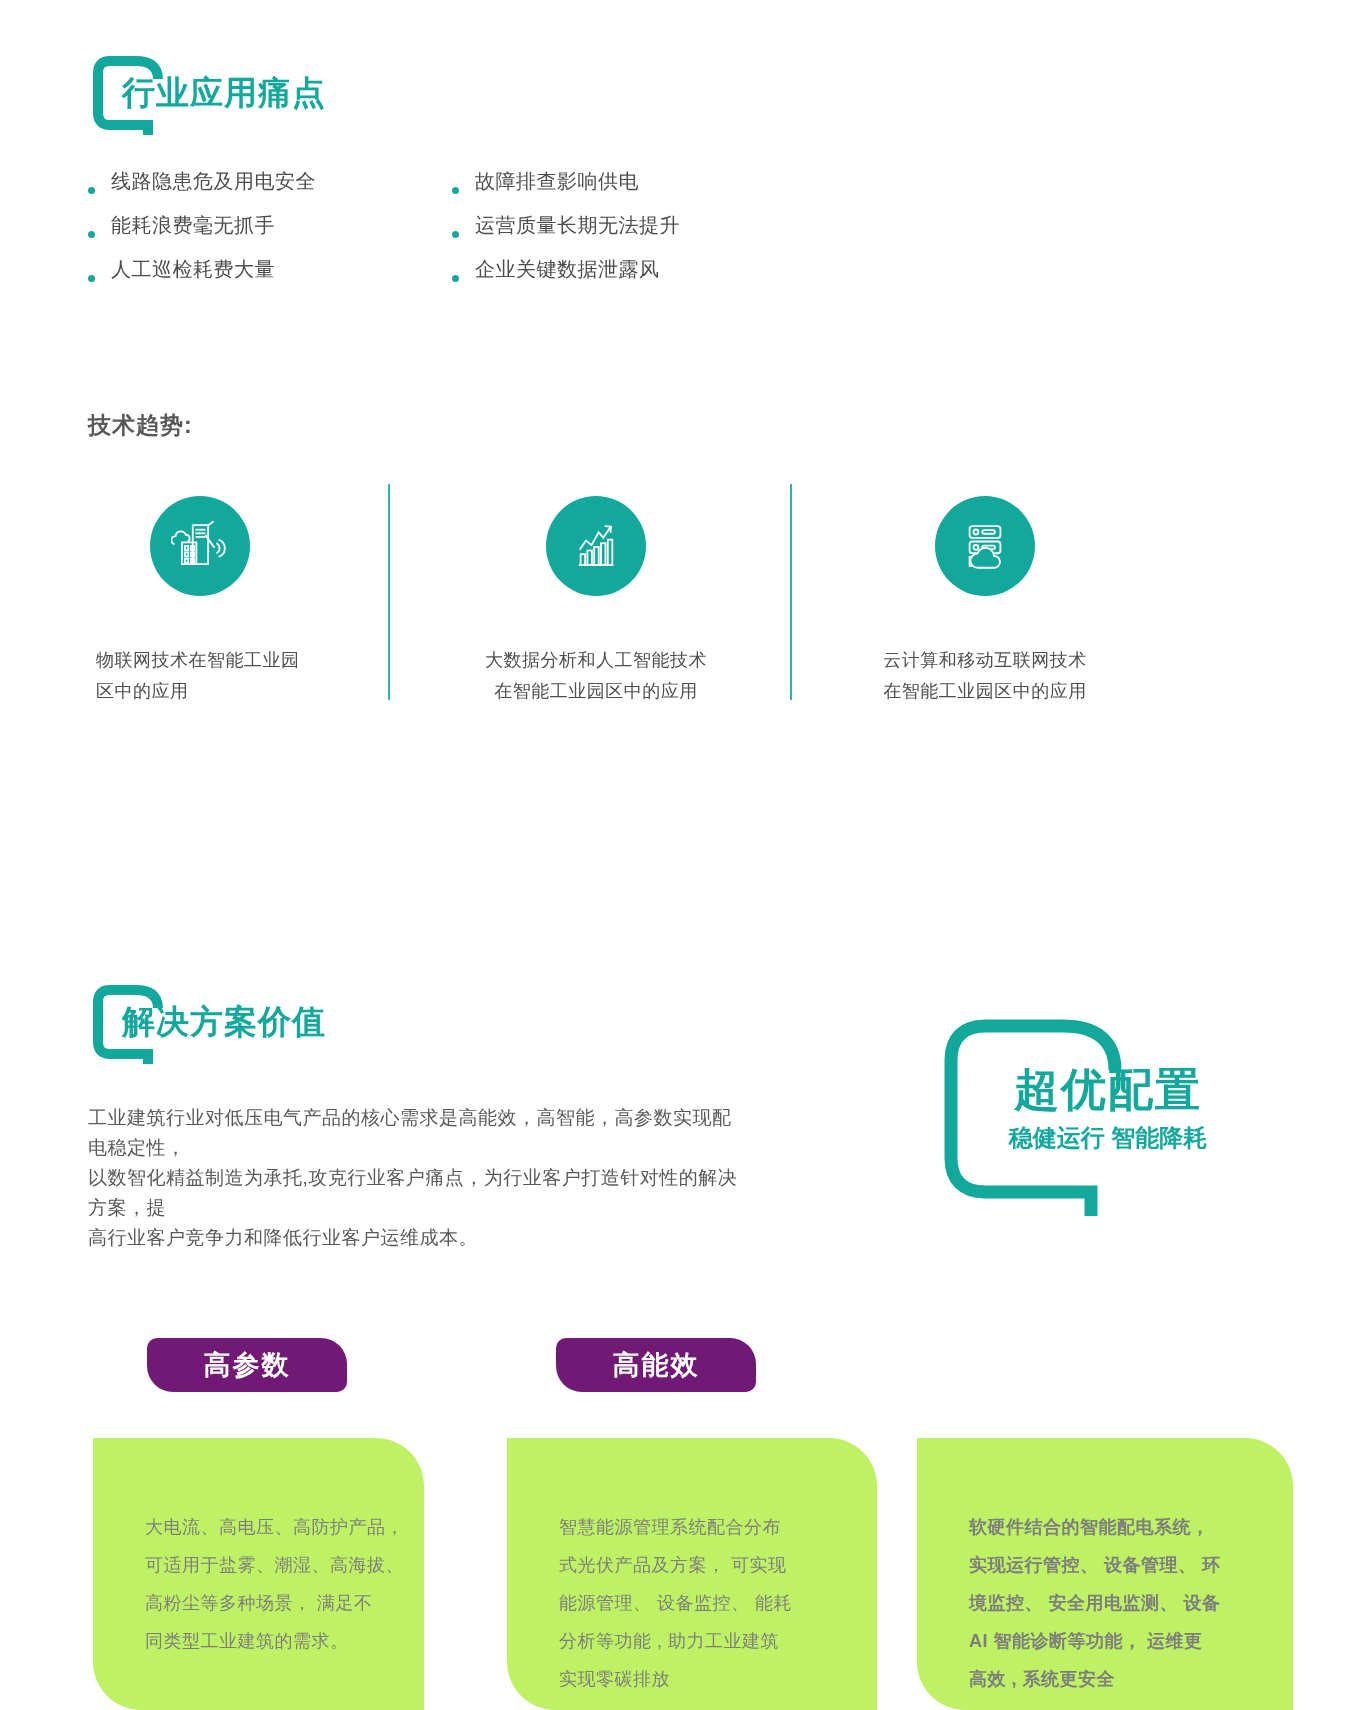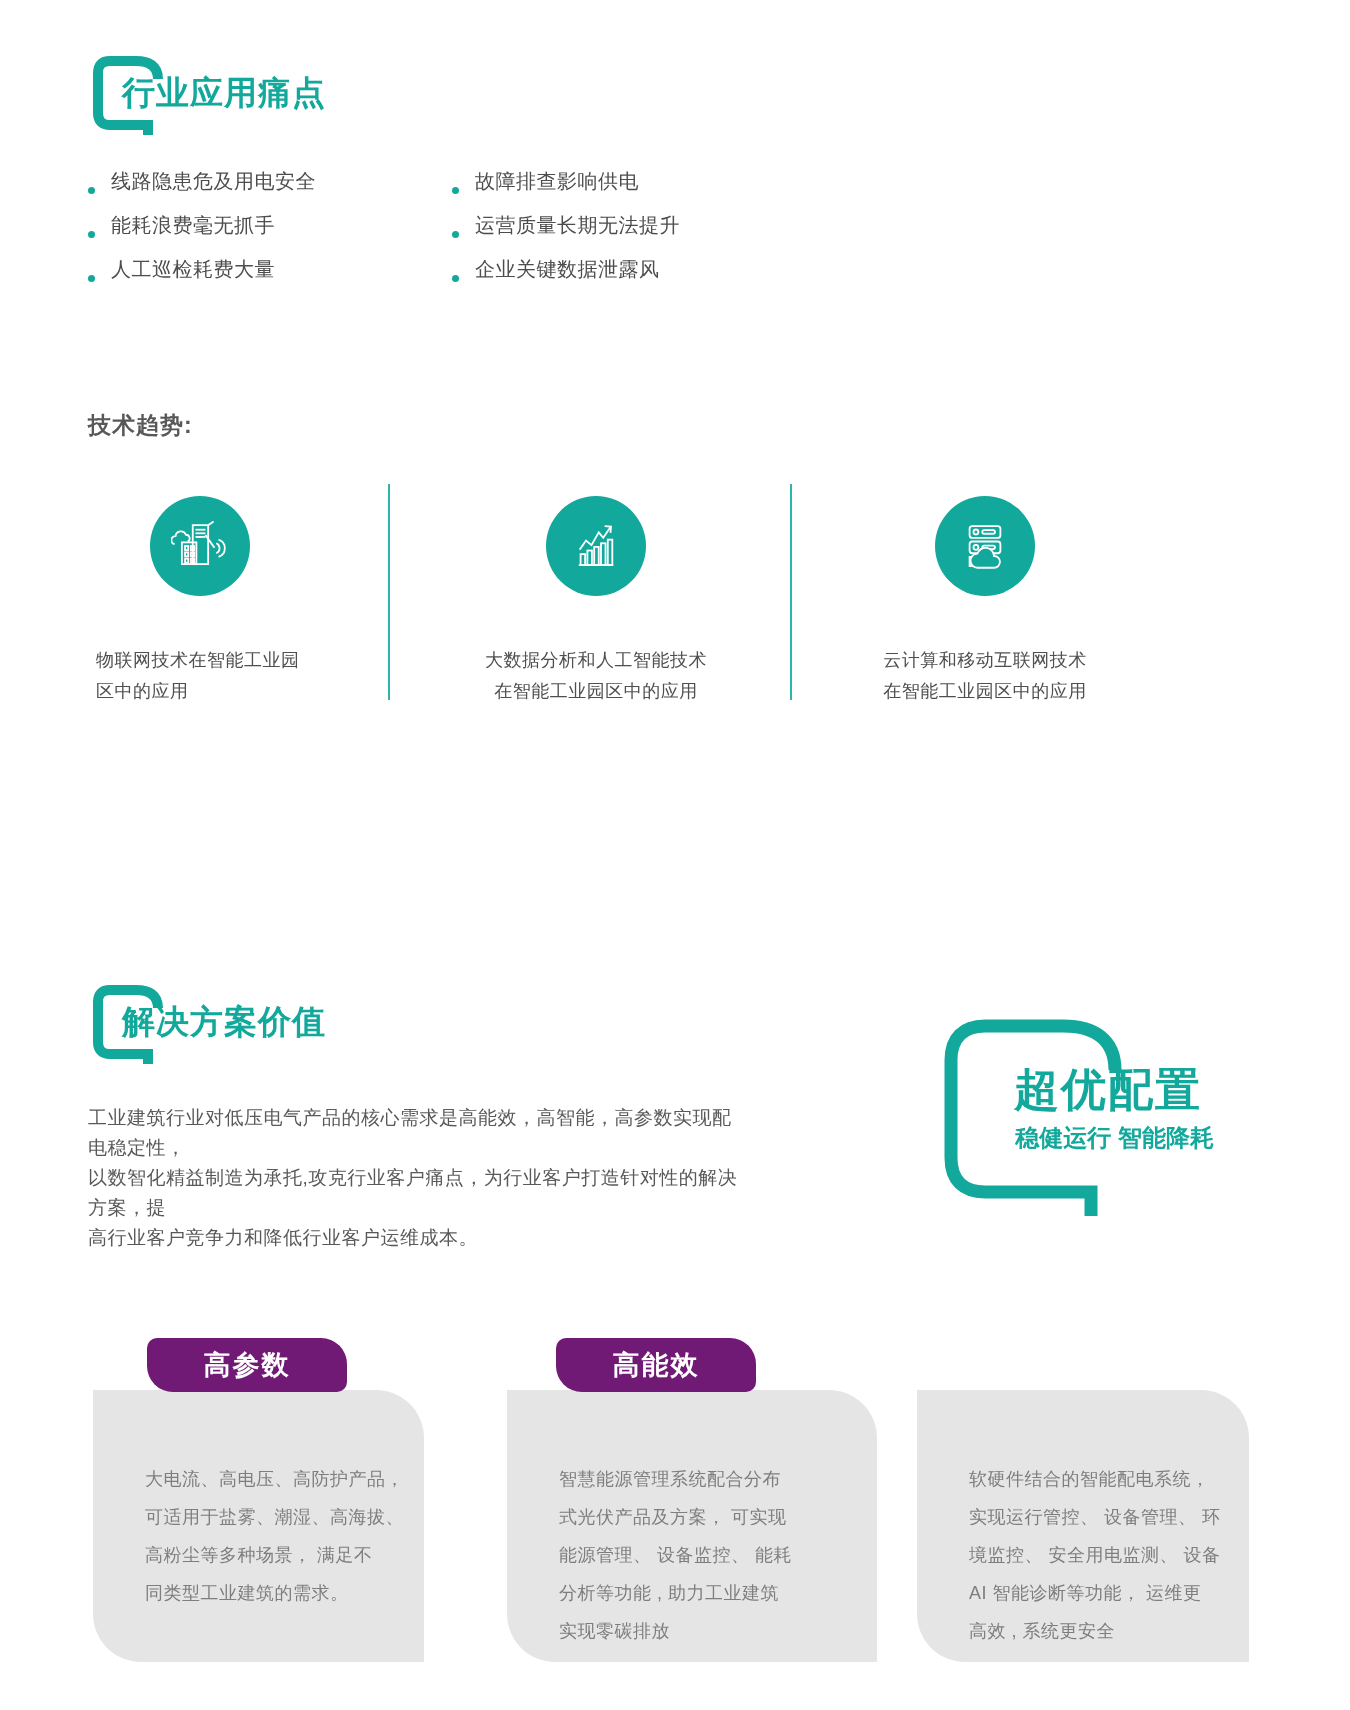--- a/index.html
+++ b/index.html
@@ -54,32 +54,32 @@
   .solution-paragraph{
     position:absolute;left:88px;top:1103px;width:660px;margin:0;
     font-size:19px;line-height:30px;color:#5A5858;white-space:pre-line;letter-spacing:0.5px;
   }
   .highlight-bracket{position:absolute;left:943px;top:1018px;}
   .highlight-title{
     position:absolute;left:1002px;top:1060px;width:212px;text-align:center;
     font-size:45px;font-weight:bold;color:#12A89C;letter-spacing:2px;white-space:nowrap;
   }
   .highlight-subtitle{
-    position:absolute;left:1002px;top:1122px;width:212px;text-align:right;
+    position:absolute;left:1002px;top:1122px;width:212px;text-align:center;
     font-size:24px;font-weight:bold;color:#12A89C;white-space:nowrap;
   }
   
   .card{
-    position:absolute;top:1390px;height:272px;background:#e5e5e5;
+    position:absolute;top:1438px;height:272px;background:#bef264;
     border-radius:0 48px 0 48px;box-sizing:border-box;
     padding:70px 14px 0 52px;
   }
   .card.k1{left:93px;width:331px;}
   .card.k2{left:507px;width:370px;}
-  .card.k3{left:917px;width:332px;}
+  .card.k3{left:917px;width:376px;font-weight:bold;}
   .card-body{
     font-size:18px;line-height:38px;color:#7E7E7E;white-space:pre-line;letter-spacing:0.5px;
   }
   .badge{
     position:absolute;top:1338px;width:200px;height:54px;
     background:#701a75;border-radius:10px 26px 10px 26px;
     color:#ffffff;font-size:27px;font-weight:bold;letter-spacing:2px;
     text-align:center;line-height:54px;
   }
   .badge.b1{left:147px;}

